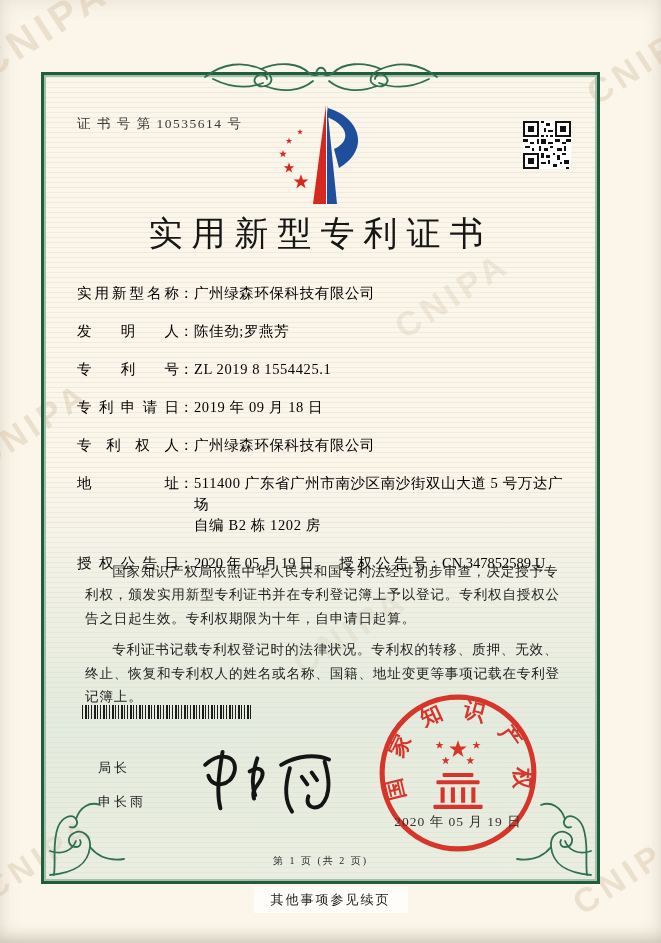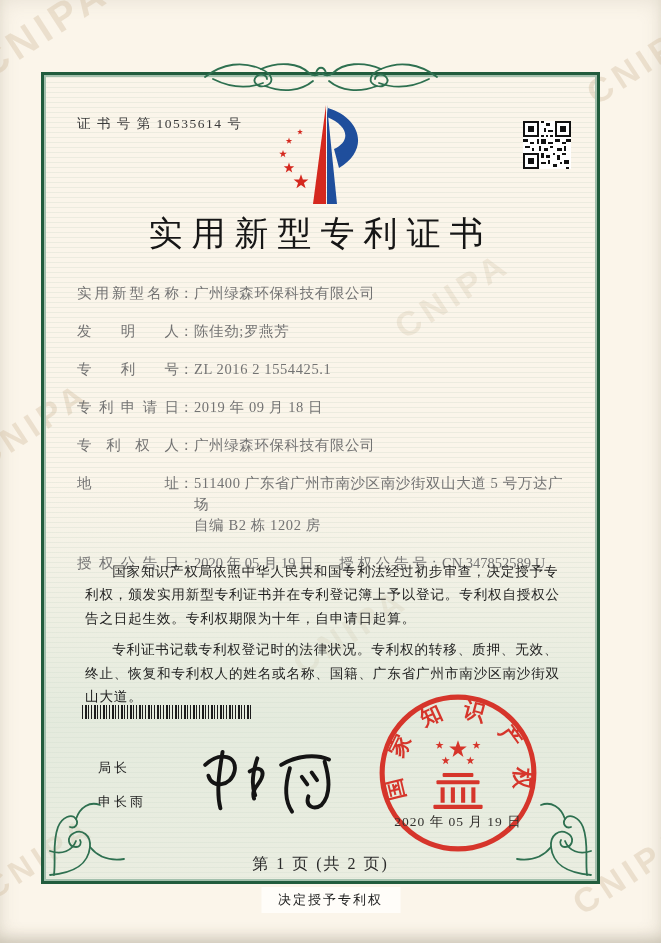--- a/index.html
+++ b/index.html
@@ -31,21 +31,21 @@
   .top-orn{left:50%;top:-22px;transform:translateX(-50%);width:236px;height:44px;}
   .corner-bl{left:2px;bottom:2px;width:84px;height:96px;}
   .corner-br{right:2px;bottom:2px;width:84px;height:96px;transform:scaleX(-1);}
   
   .cert-no{position:absolute;left:33px;top:40px;font-size:13.5px;letter-spacing:1.5px;color:#3a3a3a;z-index:4;}
   .qr{position:absolute;right:26px;top:46px;width:48px;height:48px;z-index:4;}
   .logo{position:absolute;left:50%;top:27px;transform:translateX(-50%);width:96px;height:106px;z-index:4;}
   .title{position:absolute;left:0;right:0;top:136px;text-align:center;
          font-size:34px;font-weight:400;letter-spacing:9px;color:#161616;z-index:4;}
   
-  .fields{position:absolute;left:33px;right:26px;top:208px;font-size:14.5px;color:#737373;z-index:4;}
+  .fields{position:absolute;left:33px;right:26px;top:208px;font-size:14.5px;color:#000000;z-index:4;}
   .row{display:flex;margin-bottom:17px;line-height:21px;}
   .flabel{display:inline-block;width:102px;text-align:justify;text-align-last:justify;letter-spacing:0;}
   .colon{width:15px;flex:none;}
   .fvalue{flex:1;letter-spacing:.6px;}
   .grant{margin-bottom:16px;}
   .pair{display:flex;}
   .pair1{width:262px;flex:none;}
   .pair2{flex:1;}
   .pair2 .flabel{width:88px;}
   
@@ -58,21 +58,21 @@
                  #1c1c1c 2.6px 4.6px,transparent 4.6px 6.1px,#1c1c1c 6.1px 6.9px,transparent 6.9px 9px);}
   
   .sign-labels{position:absolute;left:54px;top:676px;z-index:4;font-size:13px;line-height:34px;
                color:#1d1d1d;letter-spacing:3px;}
   .signature{position:absolute;left:146px;top:664px;width:152px;height:80px;z-index:4;}
   
   .seal{position:absolute;left:333px;top:617px;width:162px;height:162px;z-index:5;opacity:.93;}
   .seal-date{position:absolute;left:328px;top:738px;width:172px;text-align:center;z-index:6;
              font-size:13.5px;letter-spacing:1px;color:#33312e;}
   
-  .page-num{position:absolute;left:0;right:0;top:779px;text-align:center;font-size:16px;
+  .page-num{position:absolute;left:0;right:0;top:779px;text-align:center;font-size:10px;
             letter-spacing:2px;color:#2c2c2c;z-index:4;}
   .continuation{position:absolute;left:50%;top:887px;transform:translateX(-50%);
             background:#fffdf9;padding:4px 17px;font-size:13px;letter-spacing:2px;
             color:#1d1d1d;z-index:3;}
 </style>
 </head>
 <body>
 
 <div class="page">
 
@@ -202,21 +202,21 @@
         <span class="fvalue">广州绿森环保科技有限公司</span>
       </div>
       <div class="row">
         <span class="flabel">发明人</span>
           <span class="colon">：</span>
         <span class="fvalue">陈佳劲;罗燕芳</span>
       </div>
       <div class="row">
         <span class="flabel">专利号</span>
           <span class="colon">：</span>
-        <span class="fvalue">ZL 2016 2 1554425.1</span>
+        <span class="fvalue">ZL 2019 8 1554425.1</span>
       </div>
       <div class="row">
         <span class="flabel">专利申请日</span>
           <span class="colon">：</span>
         <span class="fvalue">2019 年 09 月 18 日</span>
       </div>
       <div class="row">
         <span class="flabel">专利权人</span>
           <span class="colon">：</span>
         <span class="fvalue">广州绿森环保科技有限公司</span>
@@ -238,21 +238,21 @@
         <span class="pair pair2">
           <span class="flabel">授权公告号</span>
             <span class="colon">：</span>
           <span>CN 347852589 U</span>
         </span>
       </div>
     </div>
 
     <div class="paras">
       <p>国家知识产权局依照中华人民共和国专利法经过初步审查，决定授予专利权，颁发实用新型专利证书并在专利登记簿上予以登记。专利权自授权公告之日起生效。专利权期限为十年，自申请日起算。</p>
-      <p>专利证书记载专利权登记时的法律状况。专利权的转移、质押、无效、终止、恢复和专利权人的姓名或名称、国籍、广东省广州市南沙区南沙街双山大道。</p>
+      <p>专利证书记载专利权登记时的法律状况。专利权的转移、质押、无效、终止、恢复和专利权人的姓名或名称、国籍、地址变更等事项记载在专利登记簿上。</p>
     </div>
 
     <div class="barcode"></div>
 
     <div class="sign-labels">
       <div>局长</div>
       <div>申长雨</div>
     </div>
     <svg class="signature" viewBox="0 0 140 70">
       <g stroke="#141414" fill="none" stroke-width="3.6" stroke-linecap="round" stroke-linejoin="round">
@@ -290,14 +290,14 @@
         <rect x="82" y="93" width="4" height="15"></rect>
         <rect x="92" y="93" width="4" height="15"></rect>
         <rect x="55" y="110" width="48" height="4" rx="1"></rect>
       </g>
     </svg>
     <div class="seal-date">2020 年 05 月 19 日</div>
 
     <div class="page-num">第 1 页 (共 2 页)</div>
   </div>
 
-  <div class="continuation">决定授予专利权</div>
+  <div class="continuation">其他事项参见续页</div>
 </div>
 
 </body></html>

